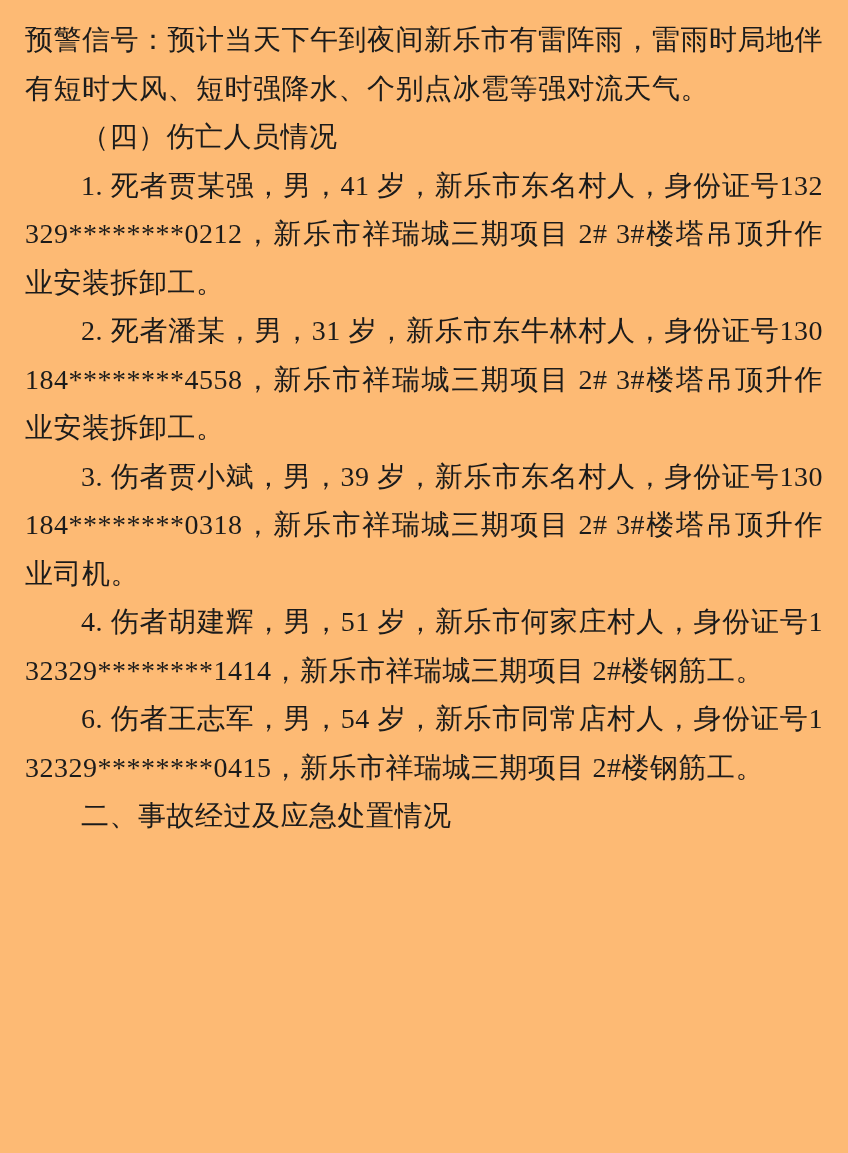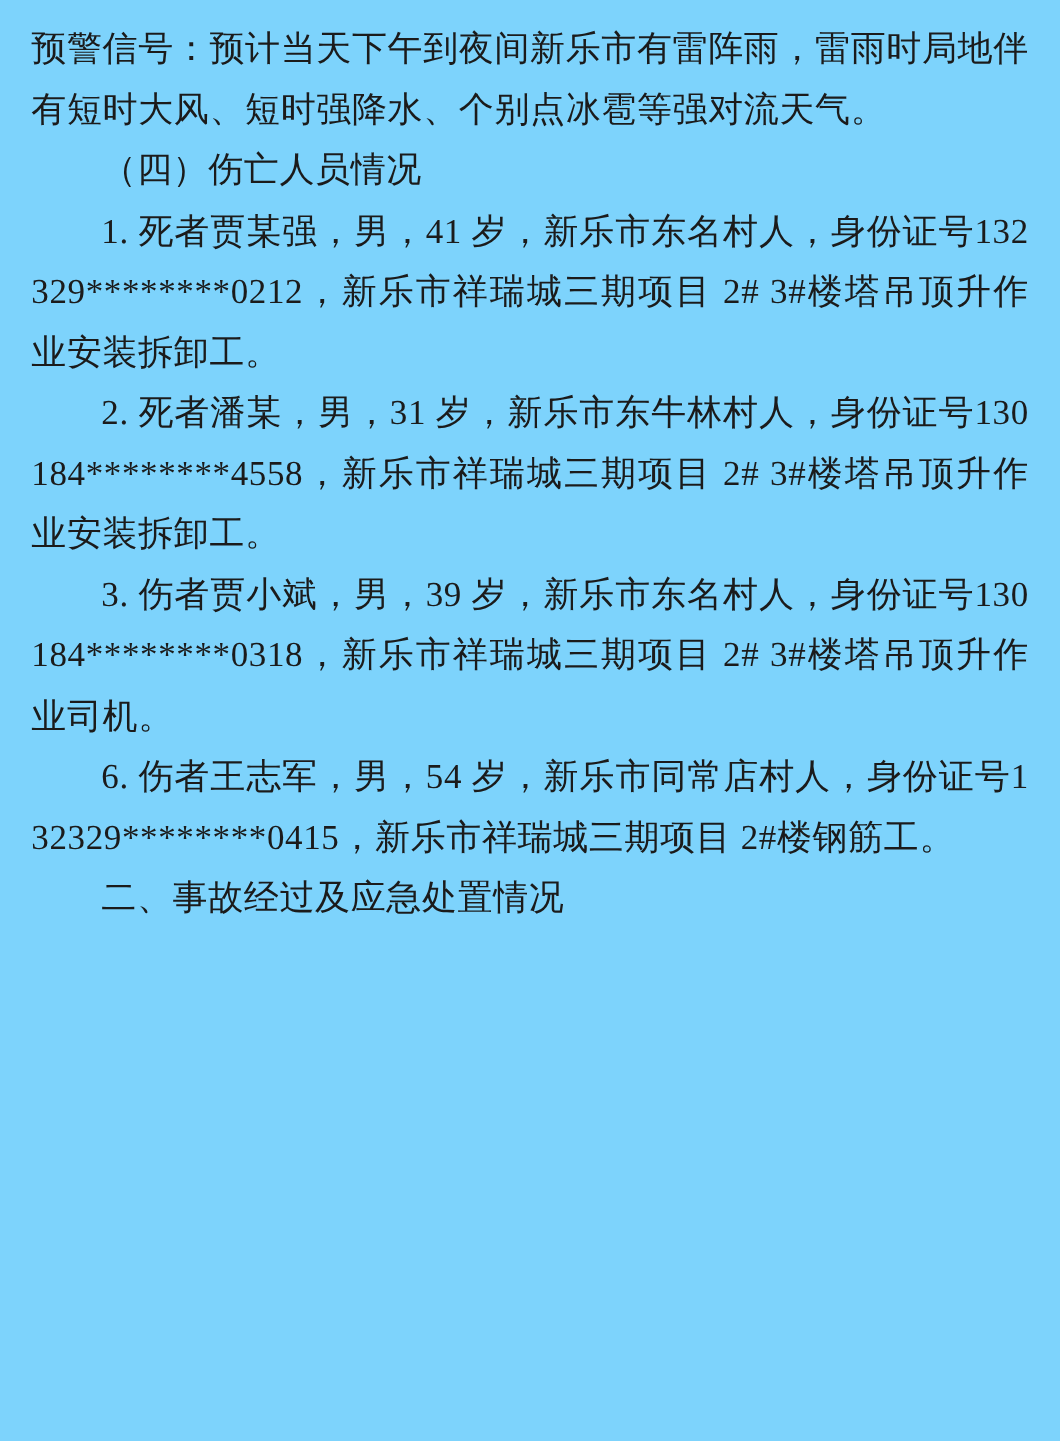--- a/index.html
+++ b/index.html
@@ -12,21 +12,21 @@
     height: 1153px;
     overflow: hidden;
     font-family: "Liberation Serif", "DejaVu Serif", serif;
     color: #1b1b1b;
   }
   .page {
     box-sizing: border-box;
     width: 848px;
     height: 1153px;
     padding: 16px 25px 10px 25px;
-    background: #7dd3fc;
+    background: #fdba74;
   }
   .doc p {
     margin: 0;
     font-size: 28px;
     line-height: 48.5px;
     text-align: justify;
     text-justify: inter-character;
     letter-spacing: 0.5px;
     word-break: break-all;
   }
@@ -41,16 +41,17 @@
 </head>
 <body>
 
 <div class="page">
   <div class="doc">
     <p>预警信号：预计当天下午到夜间新乐市有雷阵雨，雷雨时局地伴有短时大风、短时强降水、个别点冰雹等强对流天气。</p>
     <p class="indent heading">（四）伤亡人员情况</p>
     <p class="indent">1. 死者贾某强，男，41 岁，新乐市东名村人，身份证号132329********0212，新乐市祥瑞城三期项目 2# 3#楼塔吊顶升作业安装拆卸工。</p>
     <p class="indent">2. 死者潘某，男，31 岁，新乐市东牛林村人，身份证号130184********4558，新乐市祥瑞城三期项目 2# 3#楼塔吊顶升作业安装拆卸工。</p>
     <p class="indent">3. 伤者贾小斌，男，39 岁，新乐市东名村人，身份证号130184********0318，新乐市祥瑞城三期项目 2# 3#楼塔吊顶升作业司机。</p>
+    <p class="indent">4. 伤者胡建辉，男，51 岁，新乐市何家庄村人，身份证号132329********1414，新乐市祥瑞城三期项目 2#楼钢筋工。</p>
     <p class="indent">6. 伤者王志军，男，54 岁，新乐市同常店村人，身份证号132329********0415，新乐市祥瑞城三期项目 2#楼钢筋工。</p>
     <p class="indent heading">二、事故经过及应急处置情况</p>
   </div>
 </div>
 
 </body></html>

